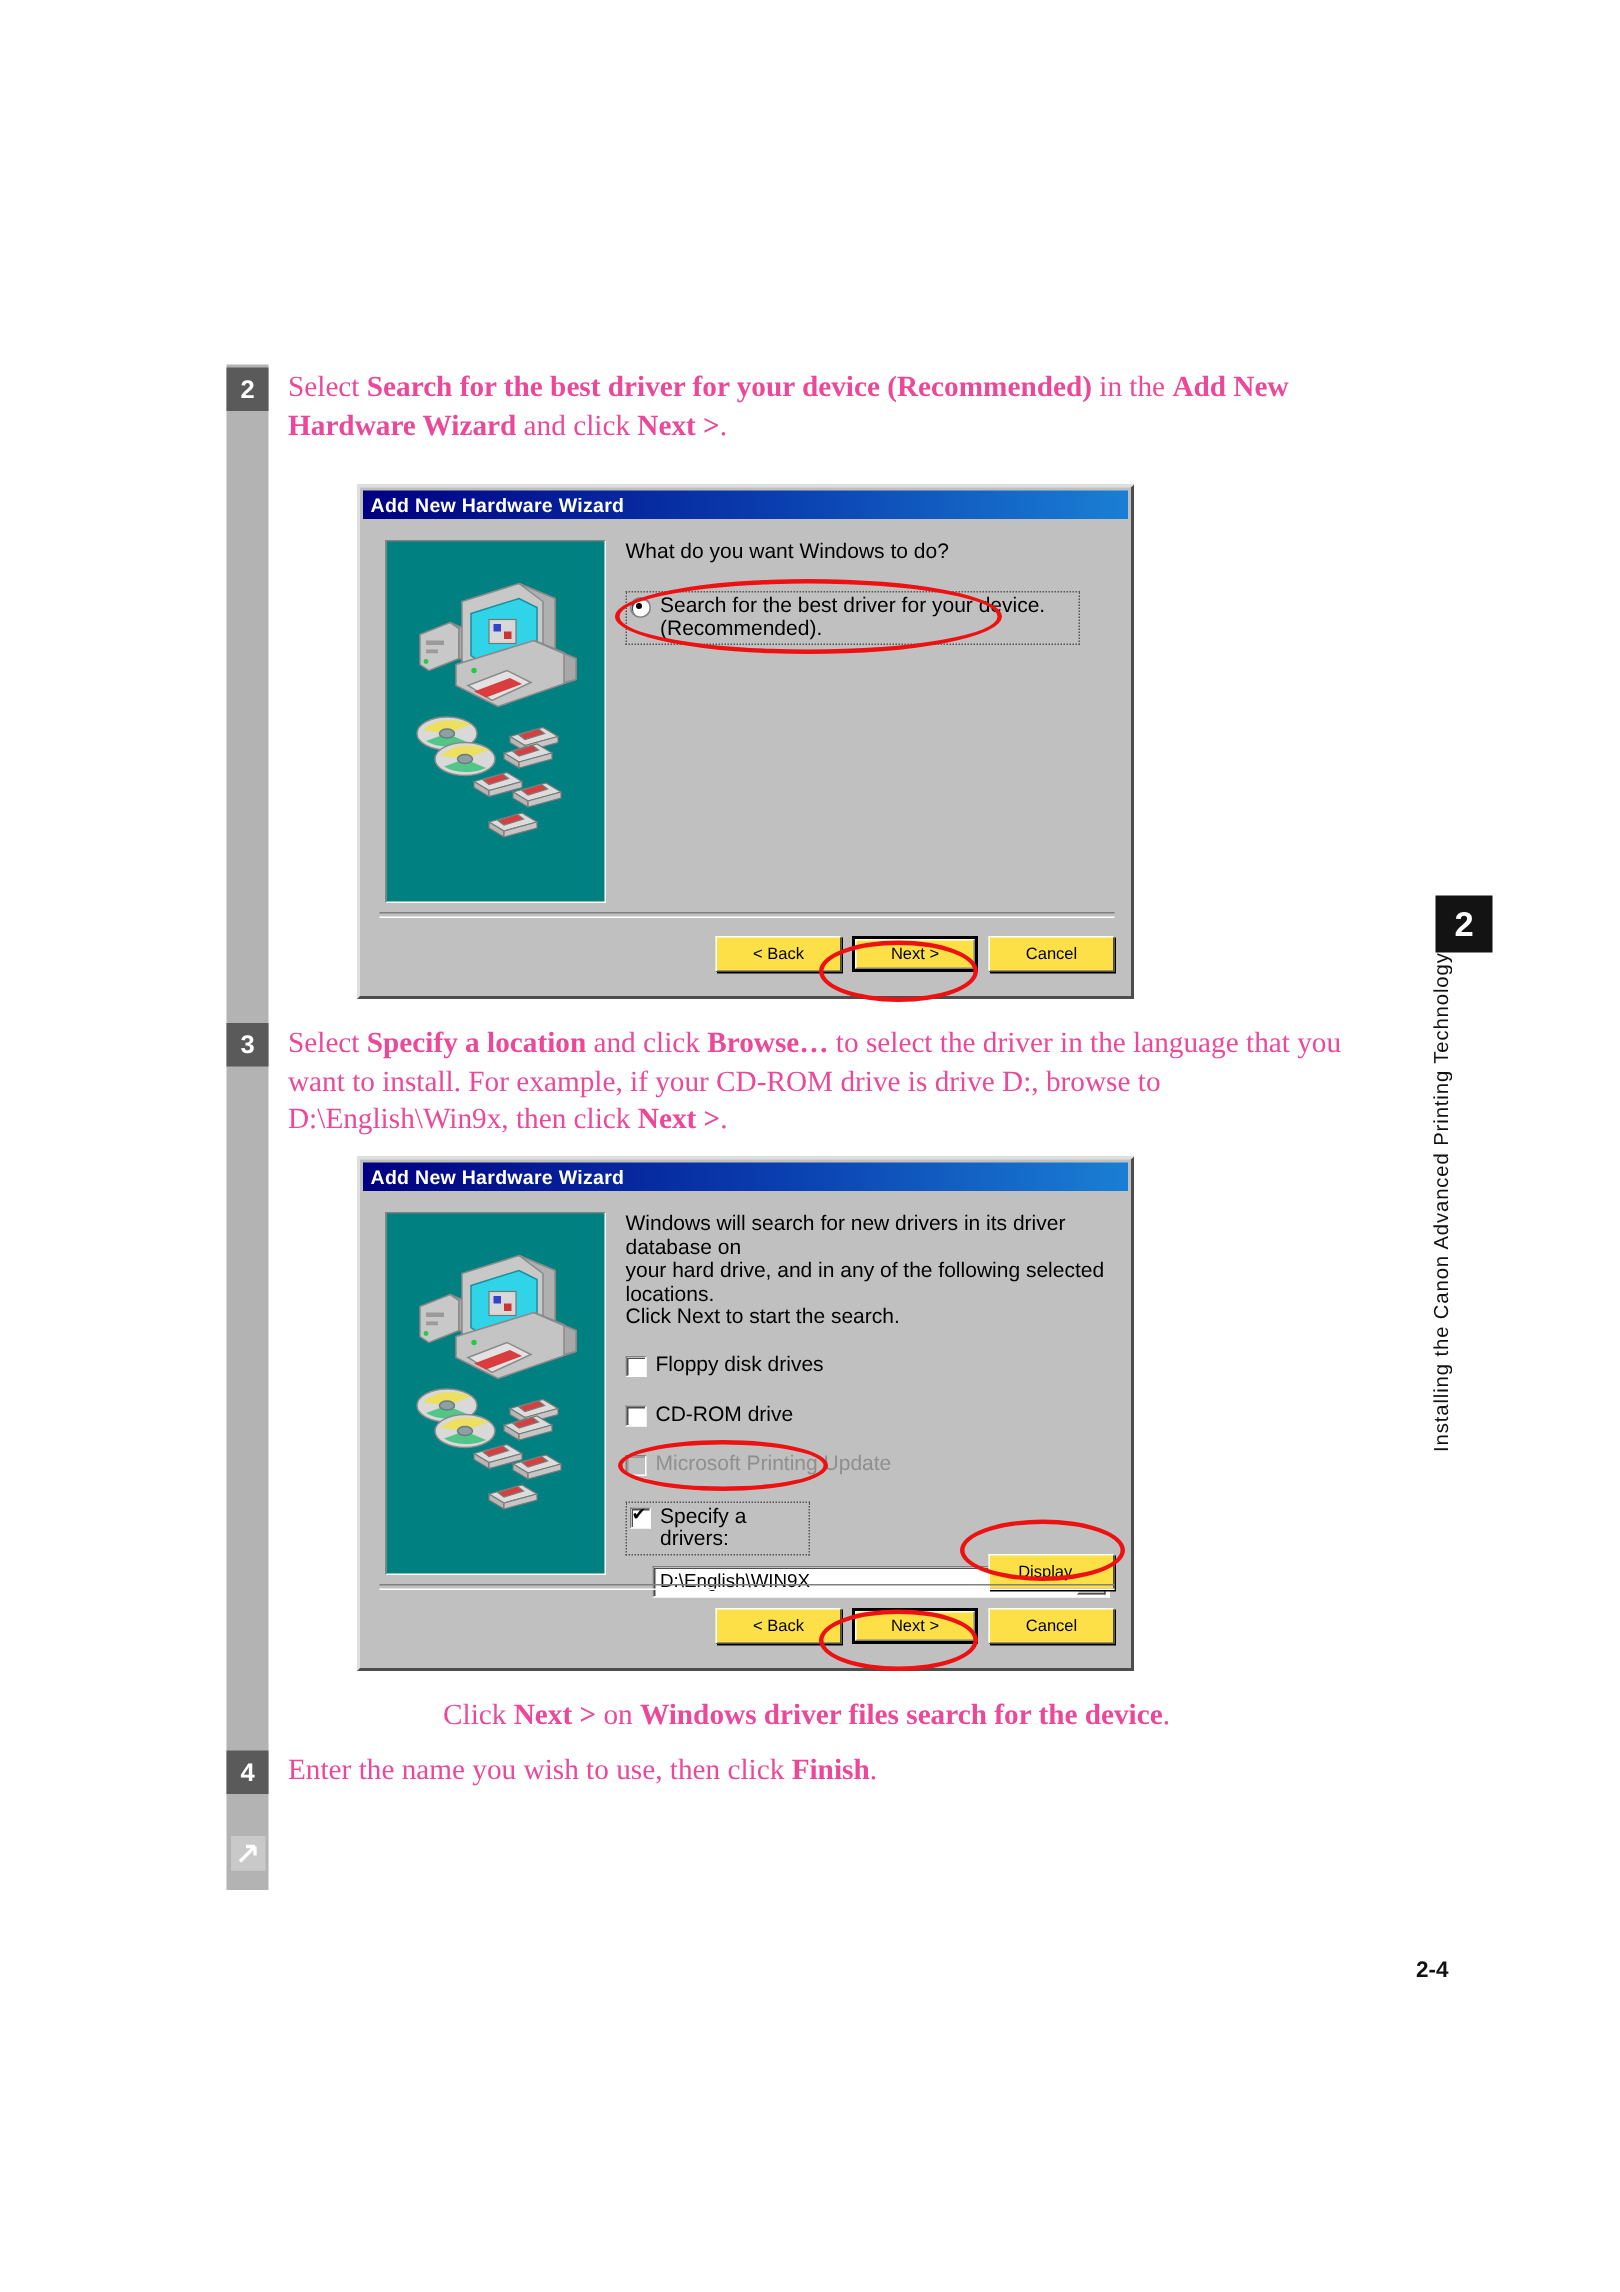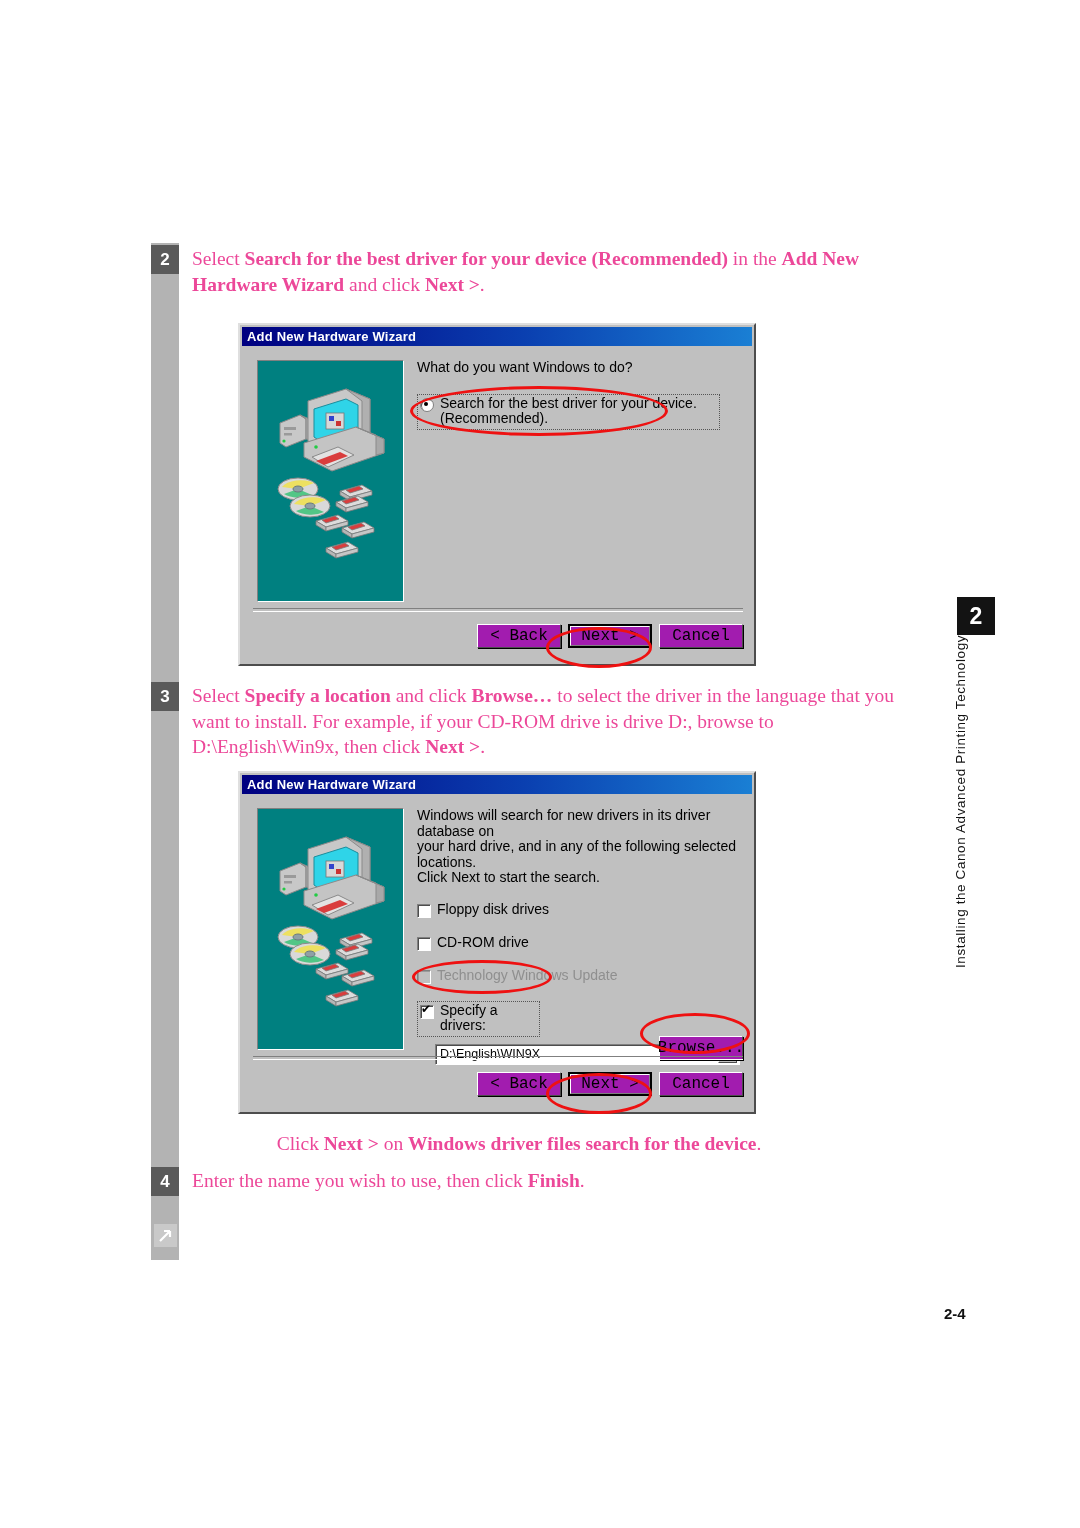--- a/index.html
+++ b/index.html
@@ -60,21 +60,21 @@
     font-size: 19.5px;
     line-height: 25.5px;
     color: #ec4899;
     text-align: left;
   }
   .para b { font-weight: bold; }
 
   #step2-text { left: 192px; top: 246px; width: 700px; }
   #step3-text { left: 192px; top: 683px; width: 728px; }
   #step4-text { left: 192px; top: 1168px; width: 700px; }
-  #mid-note   { left: 195px; top: 1131px; width: 600px; text-align: center; padding-left: 48px; box-sizing: border-box;}
+  #mid-note   { left: 180px; top: 1131px; width: 600px; text-align: right; padding-left: 48px; box-sizing: border-box;}
   #mid-note b { font-weight: bold; }
 
   
   .dialog {
     position: absolute;
     box-sizing: border-box;
     background: #c0c0c0;
     border-top: 2px solid #dfdfdf;
     border-left: 2px solid #dfdfdf;
     border-right: 2px solid #4d4d4d;
@@ -218,28 +218,28 @@
   }
   .combo .arrowbtn span {
     border-left: 4px solid transparent;
     border-right: 4px solid transparent;
     border-top: 5px solid #000;
     display: block;
   }
 
   
   .btn {
-    background: #a21caf;
+    background: #fde047;
     border-top: 1px solid #ffffff;
     border-left: 1px solid #ffffff;
     border-right: 1px solid #4d4d4d;
     border-bottom: 1px solid #4d4d4d;
     box-shadow: 1px 1px 0 #000000;
-    font-family: Liberation Mono, monospace;
-    font-size: 16px;
+    font-family: Liberation Sans, sans-serif;
+    font-size: 11px;
     color: #000;
     display: flex;
     align-items: center;
     justify-content: center;
     height: 24px;
     box-sizing: border-box;
   }
   .btn.default {
     border: 2px solid #000000;
     box-shadow: none;
@@ -532,40 +532,40 @@
         <span class="dlg-text">Floppy disk drives</span>
       </div>
 
       <div class="opt-row" style="margin-bottom:17px;">
         <span class="checkbox"></span>
         <span class="dlg-text">CD-ROM drive</span>
       </div>
 
       <div class="opt-row disabled-row" style="margin-bottom:17px;">
         <span class="checkbox"></span>
-        <span class="dlg-text" style="color:#8f8f8f;">Technology Windows Update</span>
+        <span class="dlg-text" style="color:#8f8f8f;">Microsoft Printing Update</span>
       </div>
 
       <div class="dotted-focus" style="width:116px; margin-bottom:7px;">
         <div class="opt-row">
           <span class="checkbox checked"></span>
           <span class="dlg-text">Specify a drivers:</span>
         </div>
       </div>
 
       <div class="combo" style="margin-left:18px; margin-right:4px;">
         <span class="val">D:\English\WIN9X</span>
         <span class="arrowbtn">
             <span></span>
           </span>
       </div>
     </div>
 
     <div class="browse-wrap">
-      <div class="btn">Browse...</div>
+      <div class="btn">Display...</div>
     </div>
 
     <div class="sep"></div>
 
     <div class="btnrow">
       <div class="btn">&lt; Back</div>
       <div class="spacer"></div>
       <div class="btn default">
         <div class="inner">Next &gt;</div>
       </div>

